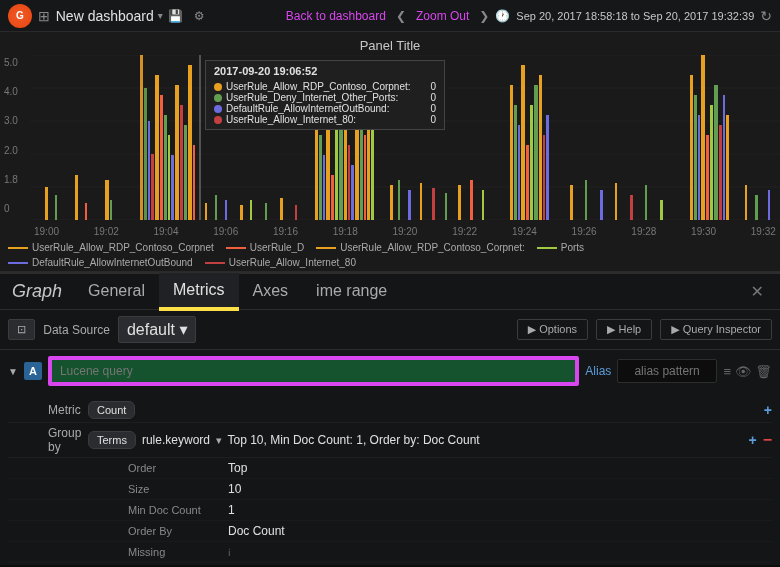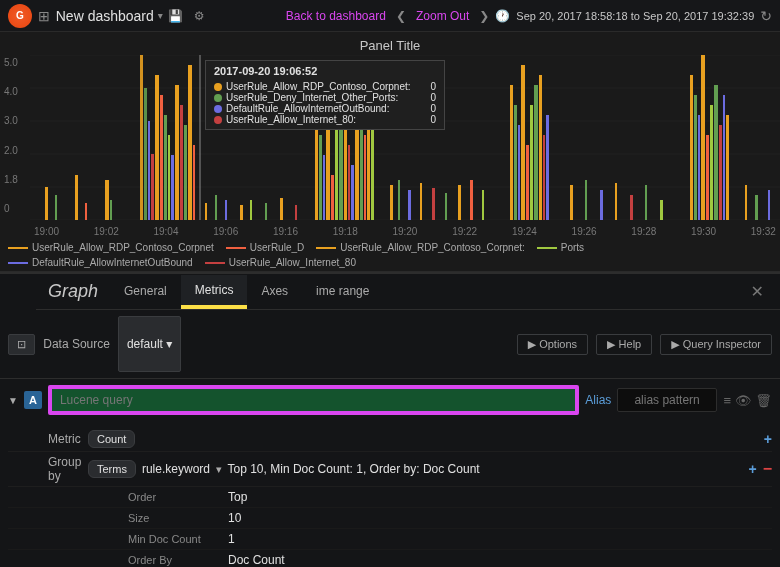--- a/index.html
+++ b/index.html
@@ -33,31 +33,31 @@
     .tooltip-label { display: flex; align-items: center; gap: 4px; }
     .dot { width: 8px; height: 8px; border-radius: 50%; display: inline-block; }
 
     
     .legend { padding: 2px 8px; display: flex; flex-wrap: wrap; gap: 4px 12px; font-size: 10px; color: #aaa; background: #1a1a1a; }
     .legend-item { display: flex; align-items: center; gap: 4px; }
     .legend-line { width: 20px; height: 2px; }
 
     
     .bottom-panel { background: #141517; border-top: 2px solid #2d2d2d; }
-    .panel-header { display: flex; align-items: center; height: 36px; padding: 0 8px; border-bottom: 1px solid #2d2d2d; gap: 0; margin-left: 36px; }
+    .panel-header { display: flex; align-items: center; height: 36px; padding: 0 8px; border-bottom: 1px solid #2d2d2d; gap: 0; }
     .graph-label { color: #c7c7c7; font-size: 18px; font-weight: 300; padding: 0 12px 0 4px; font-style: italic; }
-    .tab { padding: 8px 14px; font-size: 12px; color: #aaa; cursor: pointer; border-bottom: 2px solid transparent; }
+    .tab { padding: 8px 14px; font-size: 16px; color: #aaa; cursor: pointer; border-bottom: 2px solid transparent; }
     .tab.active { color: #e0e0e0; border-bottom: 4px solid #fde047; background: #1f2124; }
     .close-btn { margin-left: auto; color: #777; font-size: 16px; cursor: pointer; padding: 0 8px; }
 
     
     .options-bar { display: flex; align-items: center; padding: 6px 8px; gap: 8px; border-bottom: 1px solid #2d2d2d; }
     .icon-btn { background: #2a2c2f; border: 1px solid #3a3c3f; color: #aaa; padding: 3px 8px; border-radius: 2px; cursor: pointer; font-size: 11px; }
     .datasource-label { color: #aaa; font-size: 12px; }
-    .datasource-select { background: #2a2c2f; border: 1px solid #3a3c3f; color: #e0e0e0; padding: 20px 8px; border-radius: 2px; font-size: 12px; cursor: pointer; }
+    .datasource-select { background: #2a2c2f; border: 1px solid #3a3c3f; color: #e0e0e0; padding: 3px 8px; border-radius: 2px; font-size: 16px; cursor: pointer; }
     .spacer { flex: 1; }
     .action-btn { background: transparent; border: 1px solid #3a3c3f; color: #aaa; padding: 3px 10px; border-radius: 2px; cursor: pointer; font-size: 11px; display: flex; align-items: center; gap: 4px; }
 
     
     .query-area { padding: 6px 8px; }
     .query-row { display: flex; align-items: center; gap: 6px; margin-bottom: 4px; }
     .collapse-icon { color: #aaa; font-size: 10px; cursor: pointer; }
     .query-letter { background: #2a6496; color: white; width: 18px; height: 18px; border-radius: 2px; display: flex; align-items: center; justify-content: center; font-size: 11px; font-weight: bold; }
     .query-input { flex: 1; background: #14532d; border: 4px solid #d946ef; color: #c7c7c7; padding: 4px 8px; font-size: 12px; border-radius: 2px; }
     .alias-label { color: #5b9dd9; font-size: 12px; }

